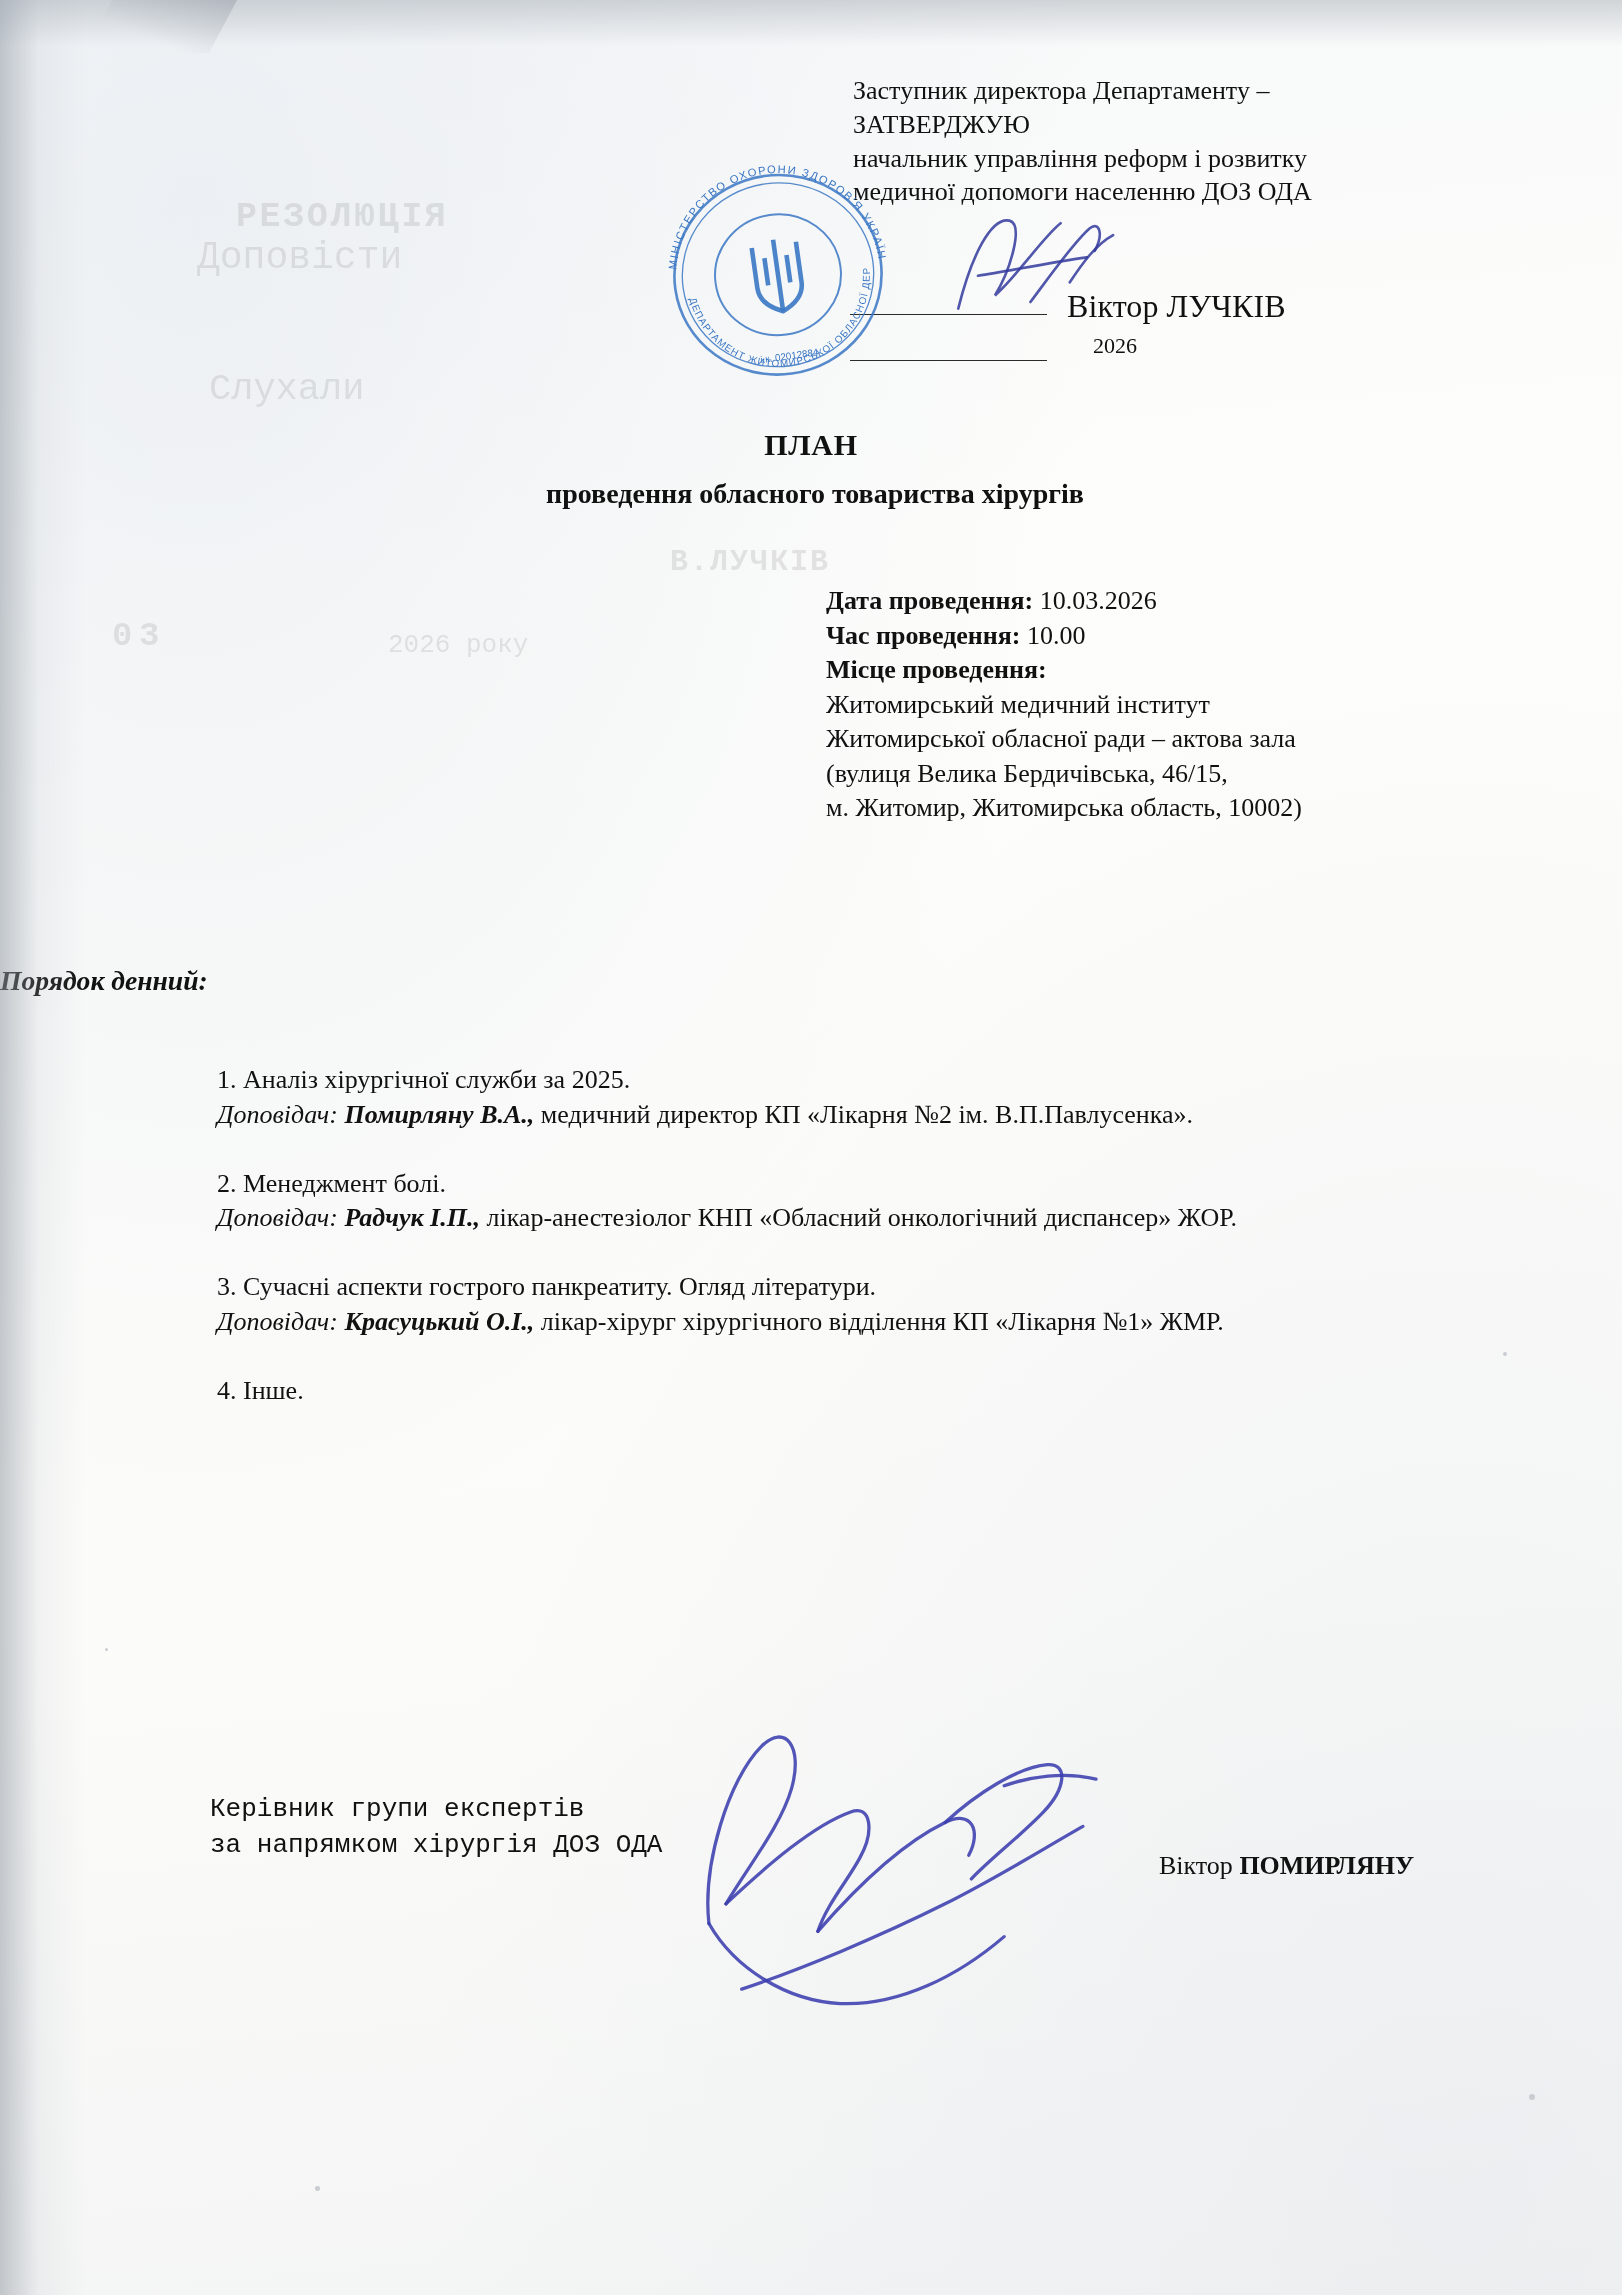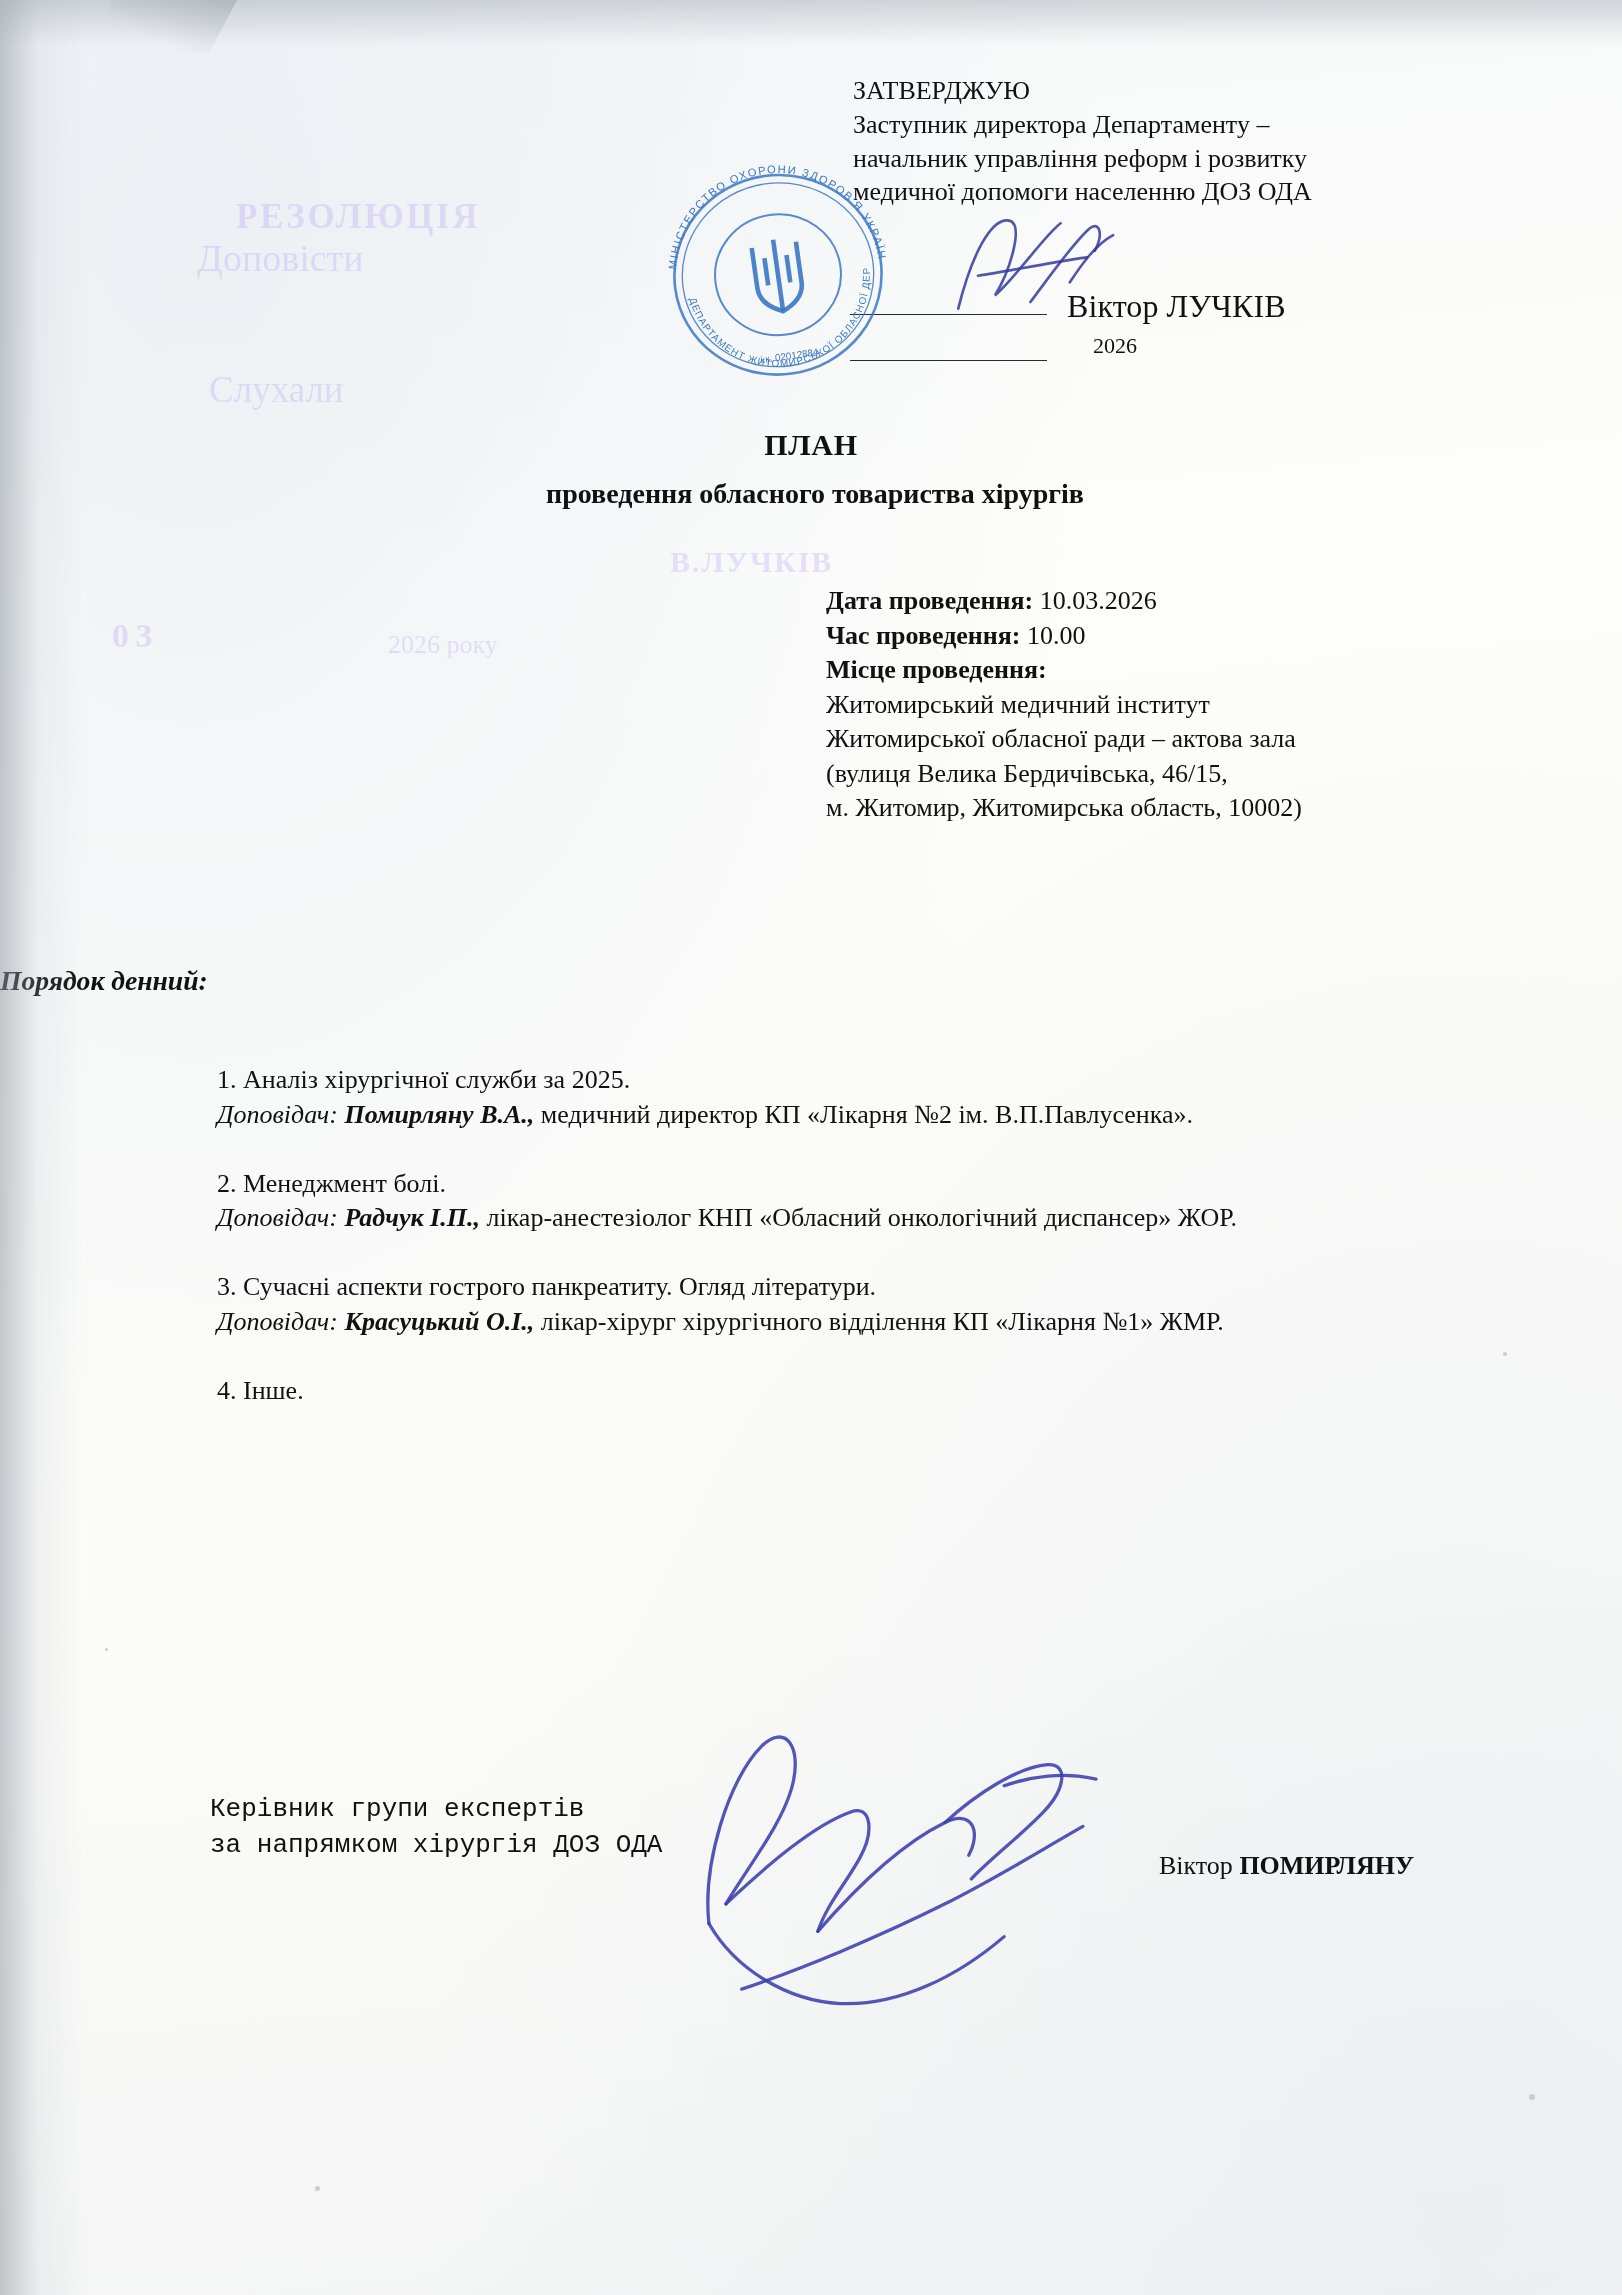--- a/index.html
+++ b/index.html
@@ -188,22 +188,22 @@
     left: 663px;
     top: 1707px;
     width: 538px;
     height: 315px;
     pointer-events: none;
   }
   .ghost {
     position: absolute;
     pointer-events: none;
     opacity: 0.17;
-    color: #8b5cf6;
-    font-family: Liberation Serif, serif;
+    color: #737373;
+    font-family: Liberation Mono, monospace;
   }
   .ghost-1 { left: 236px; top: 197px; font-size: 35px; font-weight: bold; letter-spacing: 2.6px; }
   .ghost-2 { left: 197px; top: 236px; font-size: 38px; }
   .ghost-3 { left: 209px; top: 368px; font-size: 37px; }
   .ghost-4 { left: 670px; top: 545px; font-size: 30px; font-weight: bold; letter-spacing: 2px; }
   .ghost-5 { left: 112px; top: 617px; font-size: 34px; font-weight: bold; letter-spacing: 6.6px; }
   .ghost-6 { left: 381px; top: 630px; font-size: 26px; margin-left: 7px; }
   .speck {
     position: absolute;
     background: #c9cdd2;
@@ -220,22 +220,22 @@
   <div class="ghost ghost-1">РЕЗОЛЮЦІЯ</div>
   <div class="ghost ghost-2">Доповісти</div>
   <div class="ghost ghost-3">Слухали</div>
   <div class="ghost ghost-4">В.ЛУЧКІВ</div>
   <div class="ghost ghost-5">03</div>
   <div class="ghost ghost-6">2026 року</div>
 
   <div class="content">
 
     <div class="approve-block">
+      <div class="ln">Заступник директора Департаменту –</div>
       <div class="ln">ЗАТВЕРДЖУЮ</div>
-      <div class="ln">Заступник директора Департаменту –</div>
       <div class="ln">начальник управління реформ і розвитку</div>
       <div class="ln">медичної допомоги населенню ДОЗ ОДА</div>
     </div>
     <div class="sig-rule-1"></div>
     <div class="sig-rule-2"></div>
     <div class="signer-name">Віктор ЛУЧКІВ</div>
     <div class="signer-year">2026</div>
 
     <div class="doc-title">ПЛАН</div>
     <div class="doc-subtitle">проведення обласного товариства хірургів</div>

